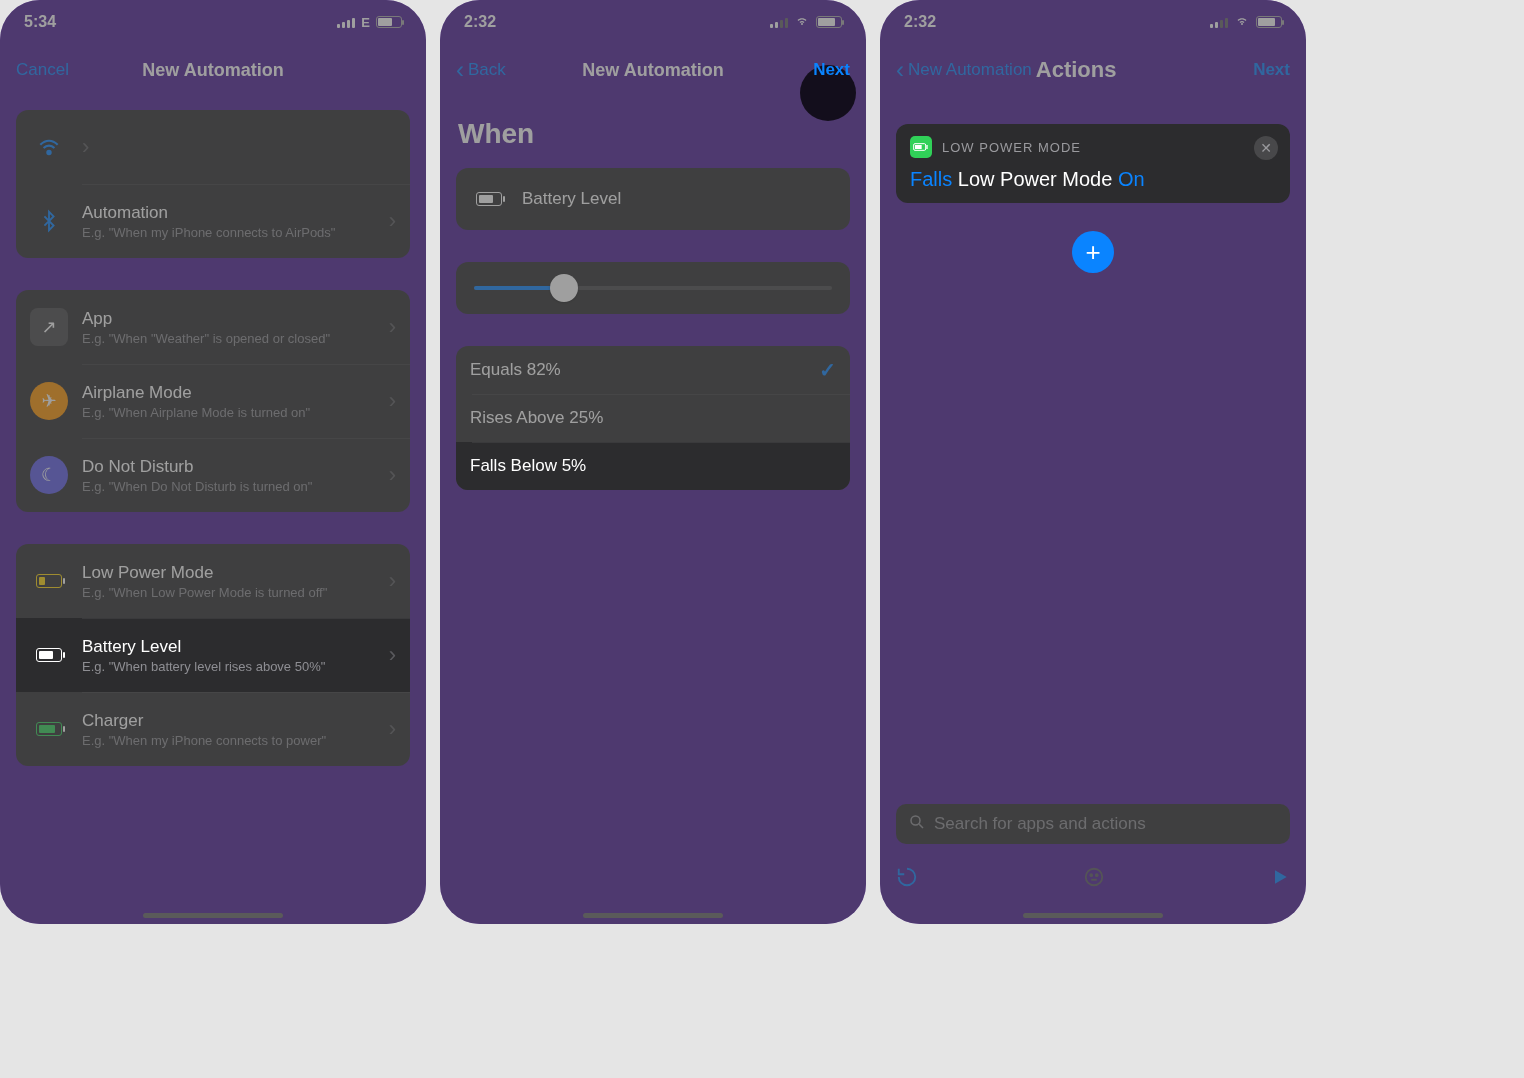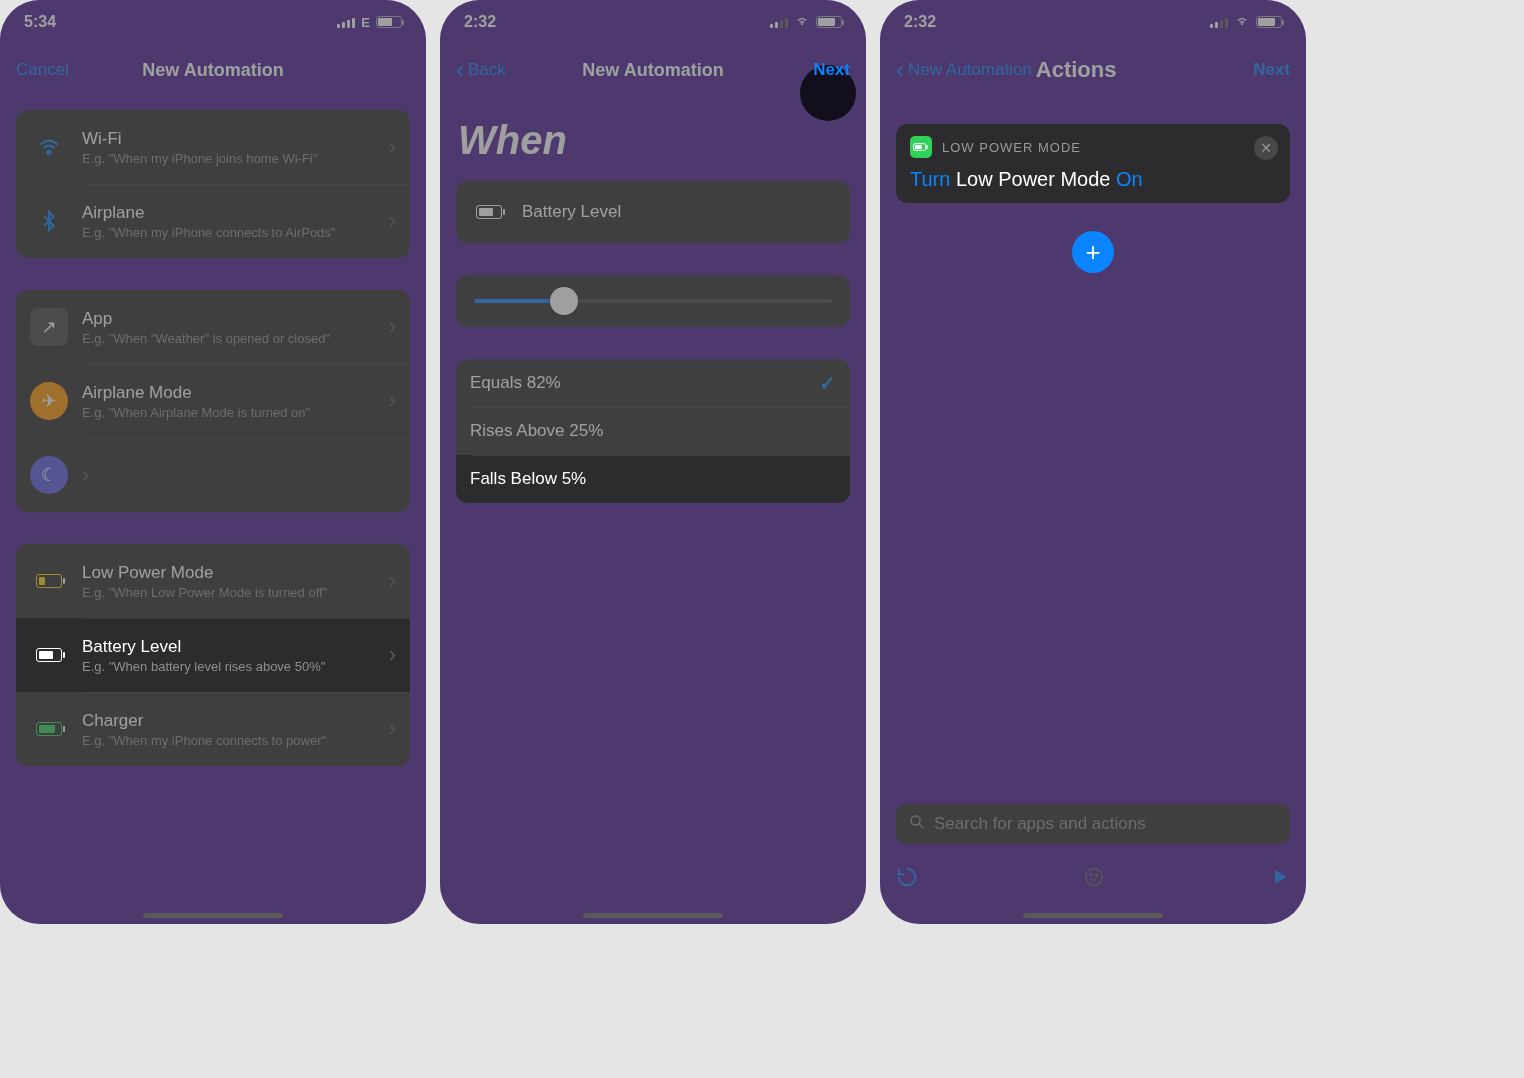--- a/index.html
+++ b/index.html
@@ -84,21 +84,21 @@
     color: #fff; font-size: 18px; font-weight: 600;
   }
   .nav-left, .nav-right {
     color: #0a84ff; font-size: 17px;
     display: flex; align-items: center; gap: 4px;
   }
   .nav-right { font-weight: 600; }
   .chev-left { font-size: 24px; line-height: 1; }
   
   .content { flex: 1; padding: 14px 16px; overflow: hidden; position: relative; }
-  .when-header { font-size: 40px; font-weight: 700; color: #fff; margin: 8px 0 18px 2px; font-style: italic; }
+  .when-header { font-size: 28px; font-weight: 700; color: #fff; margin: 8px 0 18px 2px; }
   .group {
     background: #2c2c2e;
     border-radius: 12px;
     margin-bottom: 32px;
     overflow: hidden;
   }
   .row {
     display: flex;
     align-items: center;
     min-height: 74px;
@@ -240,34 +240,30 @@
 
     <div class="group">
       <div class="row">
         <div class="row-icon plain ic-wifi">
           <svg viewBox="0 0 24 24" width="26" height="26" fill="none" stroke="currentColor" stroke-width="2">
               <path d="M4 10c5-5 11-5 16 0"></path>
               <path d="M7 13c3-3 7-3 10 0"></path>
               <circle cx="12" cy="17" r="1.5" fill="currentColor"></circle>
             </svg>
         </div>
-        <div class="row-text">
-          <span class="row-title">Wi-Fi</span>
-          <span class="row-sub">E.g. "When my iPhone joins home Wi-Fi"</span>
-        </div>
         <span class="chev">›</span>
       </div>
       <div class="row">
         <div class="row-icon plain ic-bt">
           <svg viewBox="0 0 24 24" width="22" height="26" fill="none" stroke="currentColor" stroke-width="2">
               <path d="M7 7l10 10-5 5V2l5 5L7 17"></path>
             </svg>
         </div>
         <div class="row-text">
-          <span class="row-title">Airplane</span>
+          <span class="row-title">Automation</span>
           <span class="row-sub">E.g. "When my iPhone connects to AirPods"</span>
         </div>
         <span class="chev">›</span>
       </div>
     </div>
 
     <div class="group">
       <div class="row">
         <div class="row-icon ic-app">↗</div>
         <div class="row-text">
@@ -279,20 +275,24 @@
       <div class="row">
         <div class="row-icon ic-air">✈</div>
         <div class="row-text">
           <span class="row-title">Airplane Mode</span>
           <span class="row-sub">E.g. "When Airplane Mode is turned on"</span>
         </div>
         <span class="chev">›</span>
       </div>
       <div class="row">
         <div class="row-icon ic-dnd">☾</div>
+        <div class="row-text">
+          <span class="row-title">Do Not Disturb</span>
+          <span class="row-sub">E.g. "When Do Not Disturb is turned on"</span>
+        </div>
         <span class="chev">›</span>
       </div>
     </div>
 
     <div class="group">
       <div class="row">
         <div class="row-icon plain ic-lpm">
           <span class="batt-sm" style="border-color:#ffd60a">
               <span class="batt-sm-fill" style="background:#ffd60a;width:6px"></span>
             </span>
@@ -431,21 +431,21 @@
         <svg viewBox="0 0 24 12" width="16" height="10">
             <rect x="1" y="1" width="18" height="10" rx="2" fill="none" stroke="#fff" stroke-width="1.5"></rect>
             <rect x="3" y="3" width="10" height="6" fill="#fff"></rect>
             <rect x="20" y="3" width="2" height="6" fill="#fff"></rect>
           </svg>
       </span>
       <span>LOW POWER MODE</span>
     </div>
     <span class="ac-close">✕</span>
     <div class="ac-body">
-      <span class="blue">Turn</span>
+      <span class="blue">Falls</span>
       <span>Low Power Mode</span>
       <span class="blue">On</span>
     </div>
   </div>
 
   <div class="add-btn">+</div>
 
   <div class="search-bar">
     <span>
       <svg viewBox="0 0 24 24" width="18" height="18" fill="none" stroke="#8e8e93" stroke-width="2">

